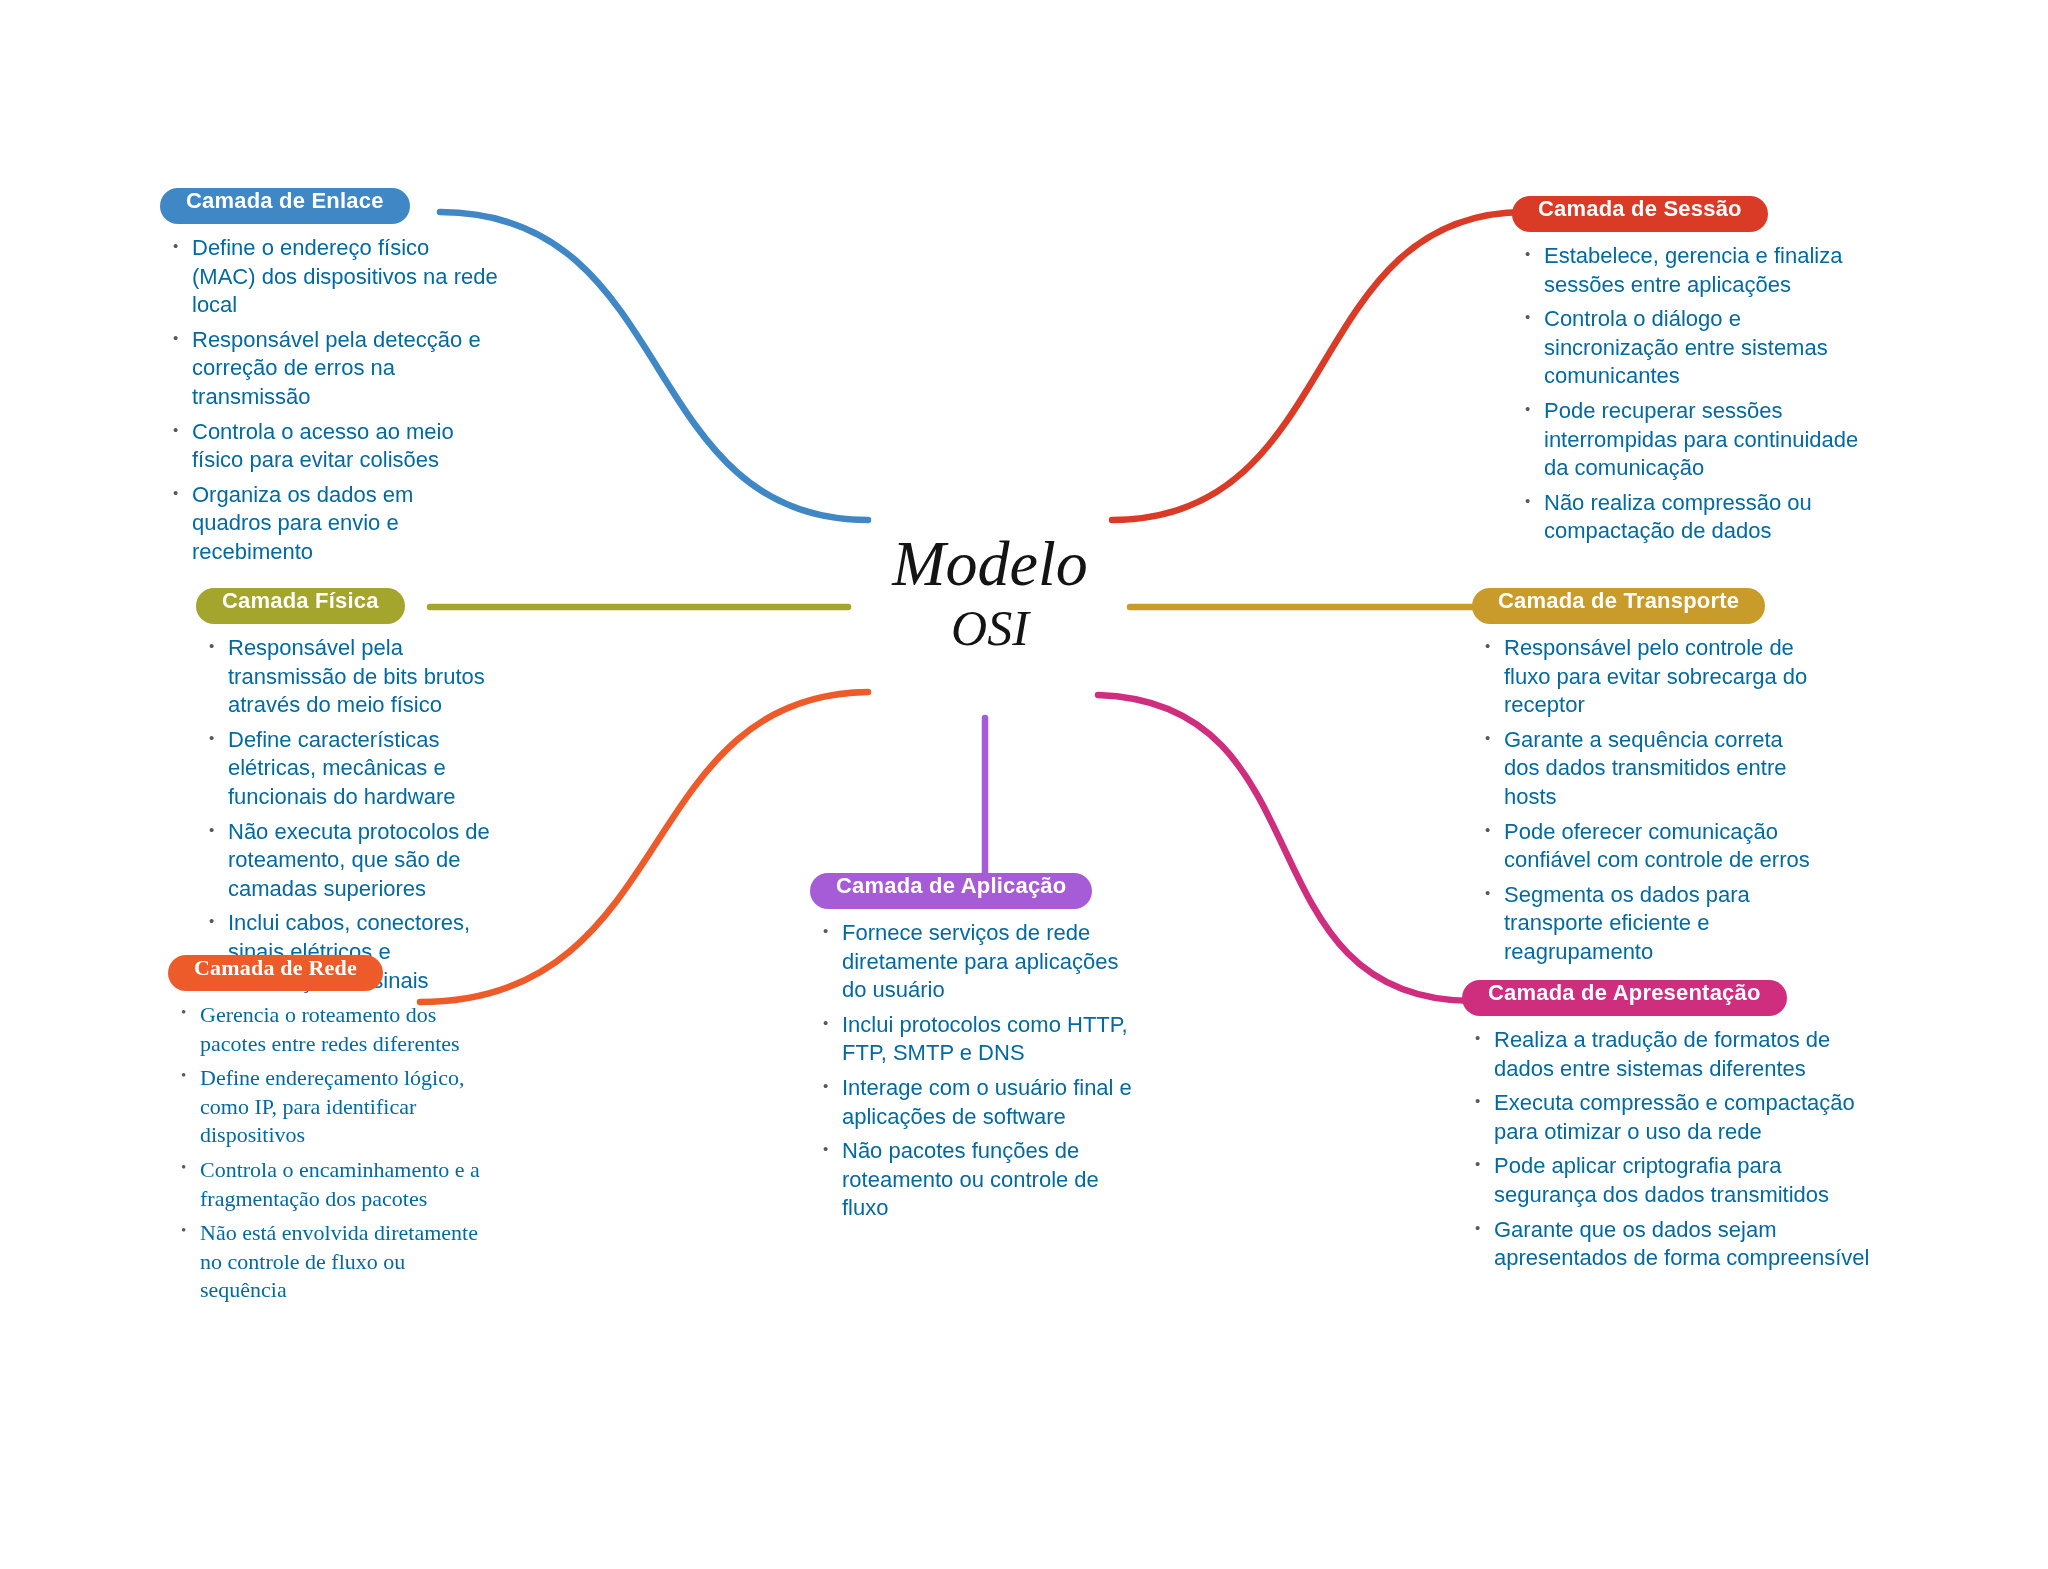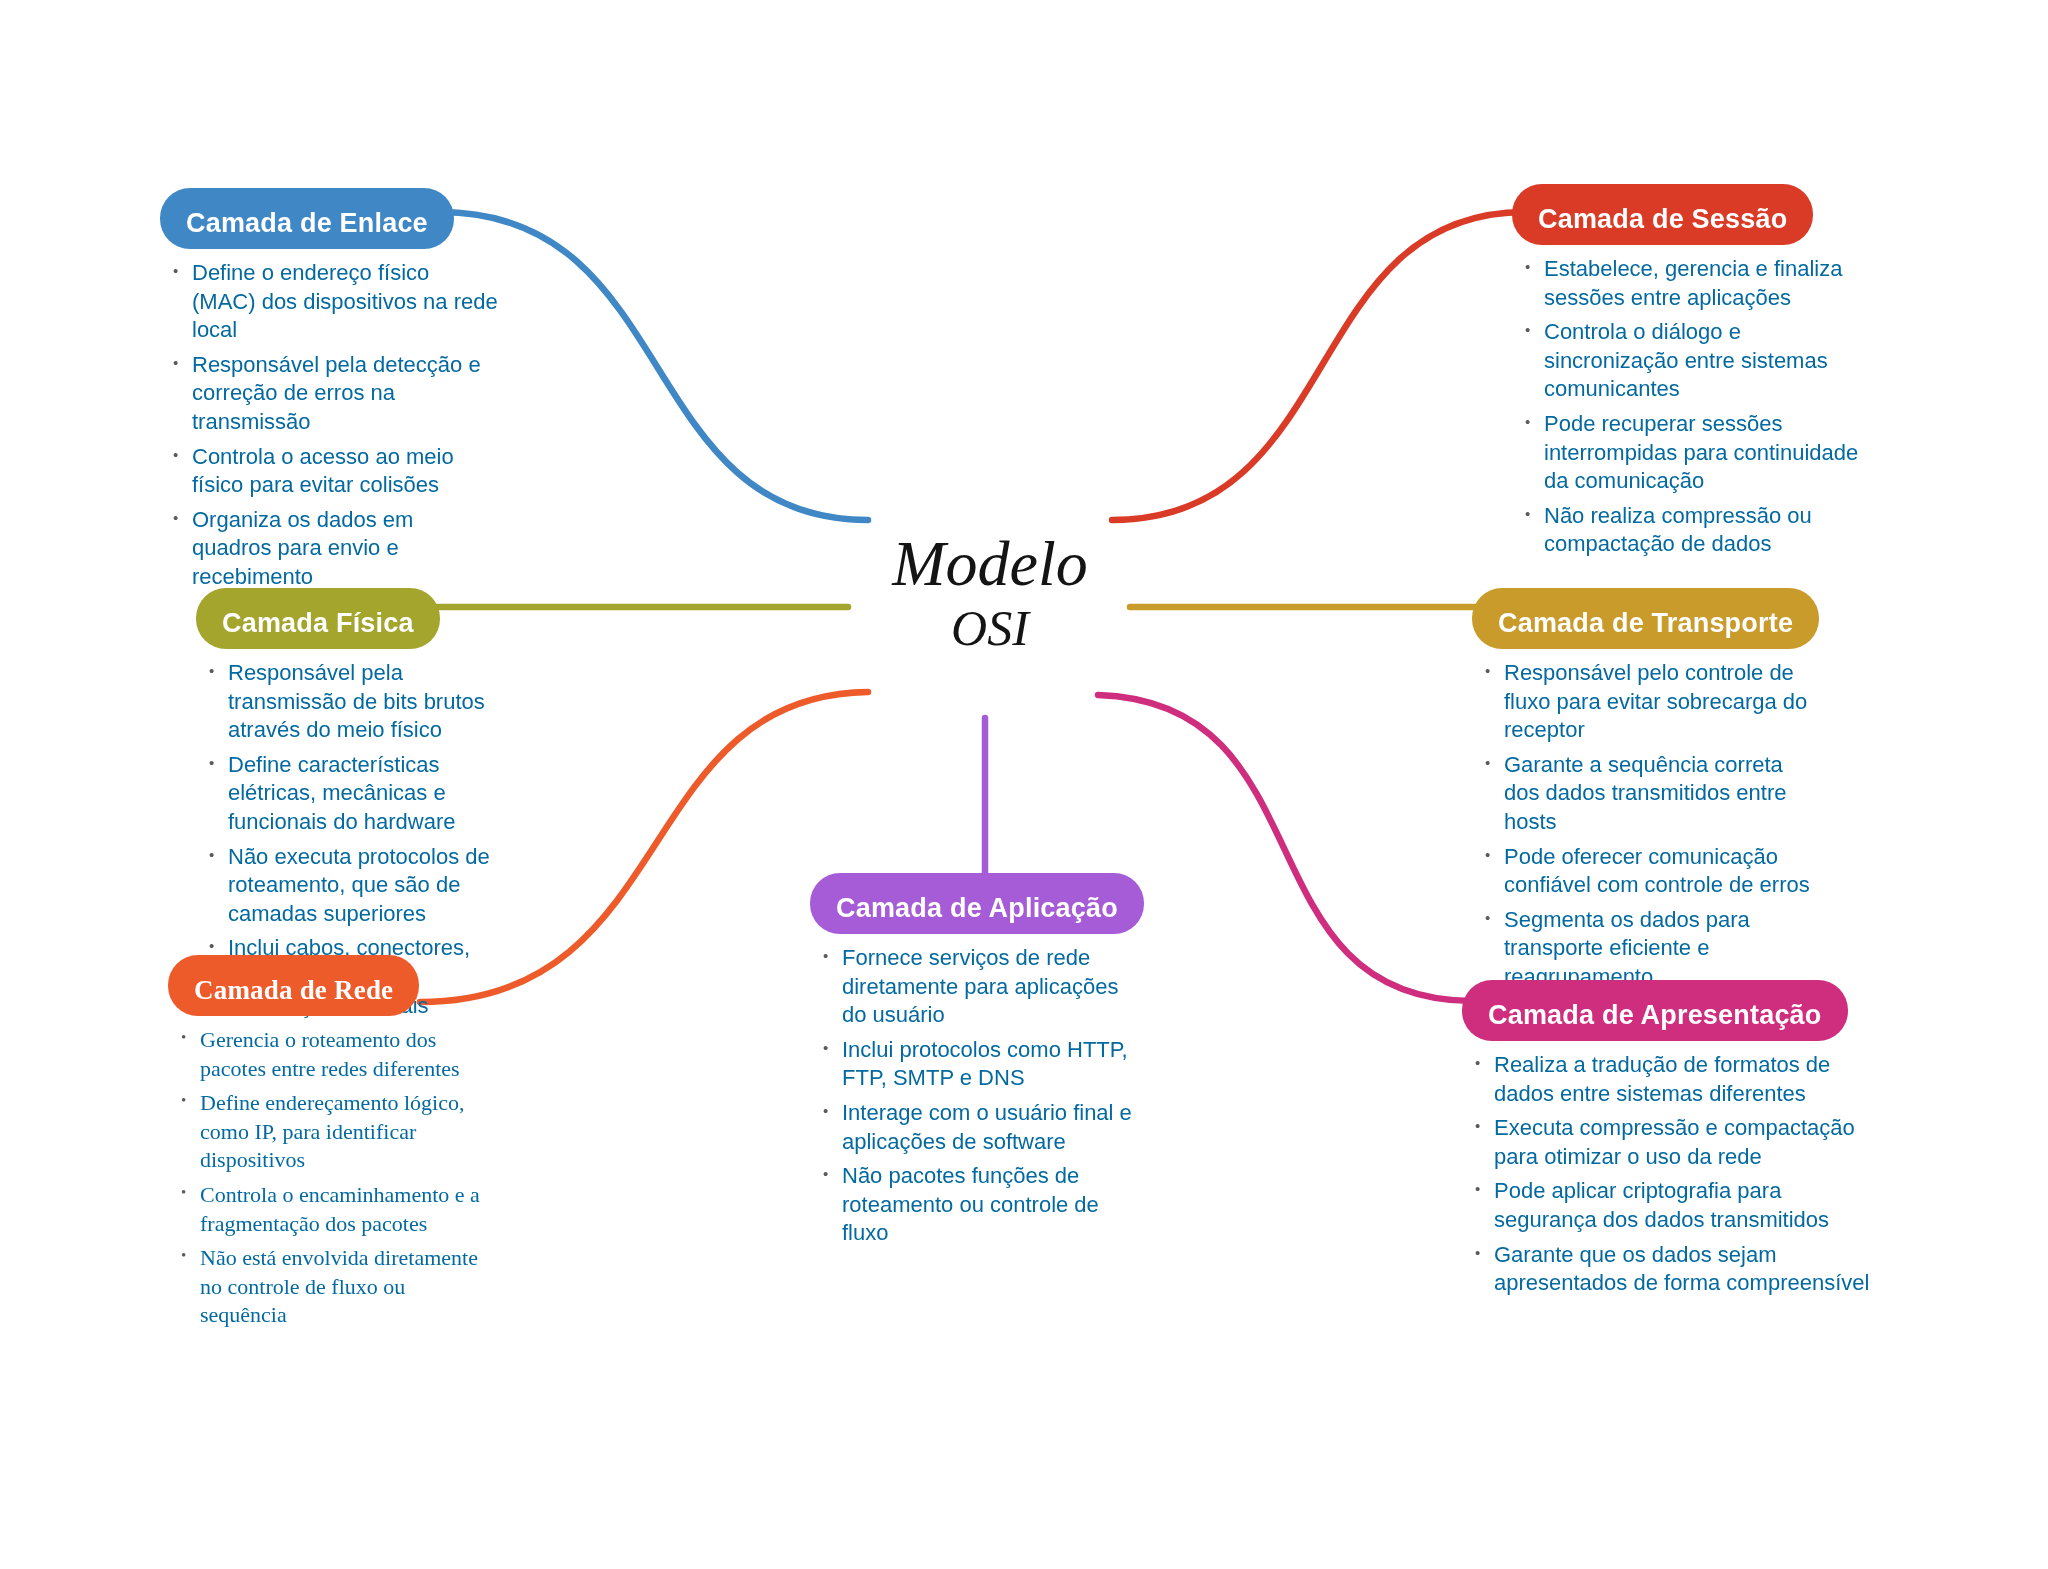--- a/index.html
+++ b/index.html
@@ -6,25 +6,25 @@
   html,body { background:#ffffff; }
   body { font-family:"Liberation Sans", sans-serif; }
   .canvas { position:relative; width:2048px; height:1569px; background:#ffffff; overflow:hidden; }
 
   .connectors { position:absolute; left:0; top:0; width:100%; height:100%; }
   .connectors path, .connectors line { fill:none; stroke-width:6.5; stroke-linecap:round; }
 
   .node { position:absolute; }
   .pill {
     display:inline-block;
-    padding:20px 26px 10px;
+    padding:0 26px 10px;
     border-radius:30px;
     color:#ffffff;
     font-weight:700;
-    font-size:27px;
+    font-size:22px;
     letter-spacing:.2px;
     white-space:nowrap;
   }
   .bullets { list-style:none; margin:10px 0 0 8px; }
   .bullets li {
     position:relative;
     padding-left:24px;
     font-size:22px;
     line-height:1.3;
     color:#0369a1;
@@ -72,21 +72,21 @@
   <section class="node" style="left:160px; top:188px; width:340px;">
     <span class="pill" style="background: rgb(63, 136, 197);">Camada de Enlace</span>
     <ul class="bullets" style="width:330px;">
         <li>Define o endereço físico (MAC) dos dispositivos na rede local</li>
         <li>Responsável pela detecção e correção de erros na transmissão</li>
         <li>Controla o acesso ao meio físico para evitar colisões</li>
         <li>Organiza os dados em quadros para envio e recebimento</li>
       </ul>
   </section>
 
-  <section class="node" style="left:1512px; top:184px; width:360px;">
+  <section class="node" style="left:1512px; top:196px; width:360px;">
     <span class="pill" style="background: rgb(217, 59, 39);">Camada de Sessão</span>
     <ul class="bullets" style="width:350px;">
         <li>Estabelece, gerencia e finaliza sessões entre aplicações</li>
         <li>Controla o diálogo e sincronização entre sistemas comunicantes</li>
         <li>Pode recuperar sessões interrompidas para continuidade da comunicação</li>
         <li>Não realiza compressão ou compactação de dados</li>
       </ul>
   </section>
 
   <section class="node" style="left:196px; top:588px; width:310px;">

